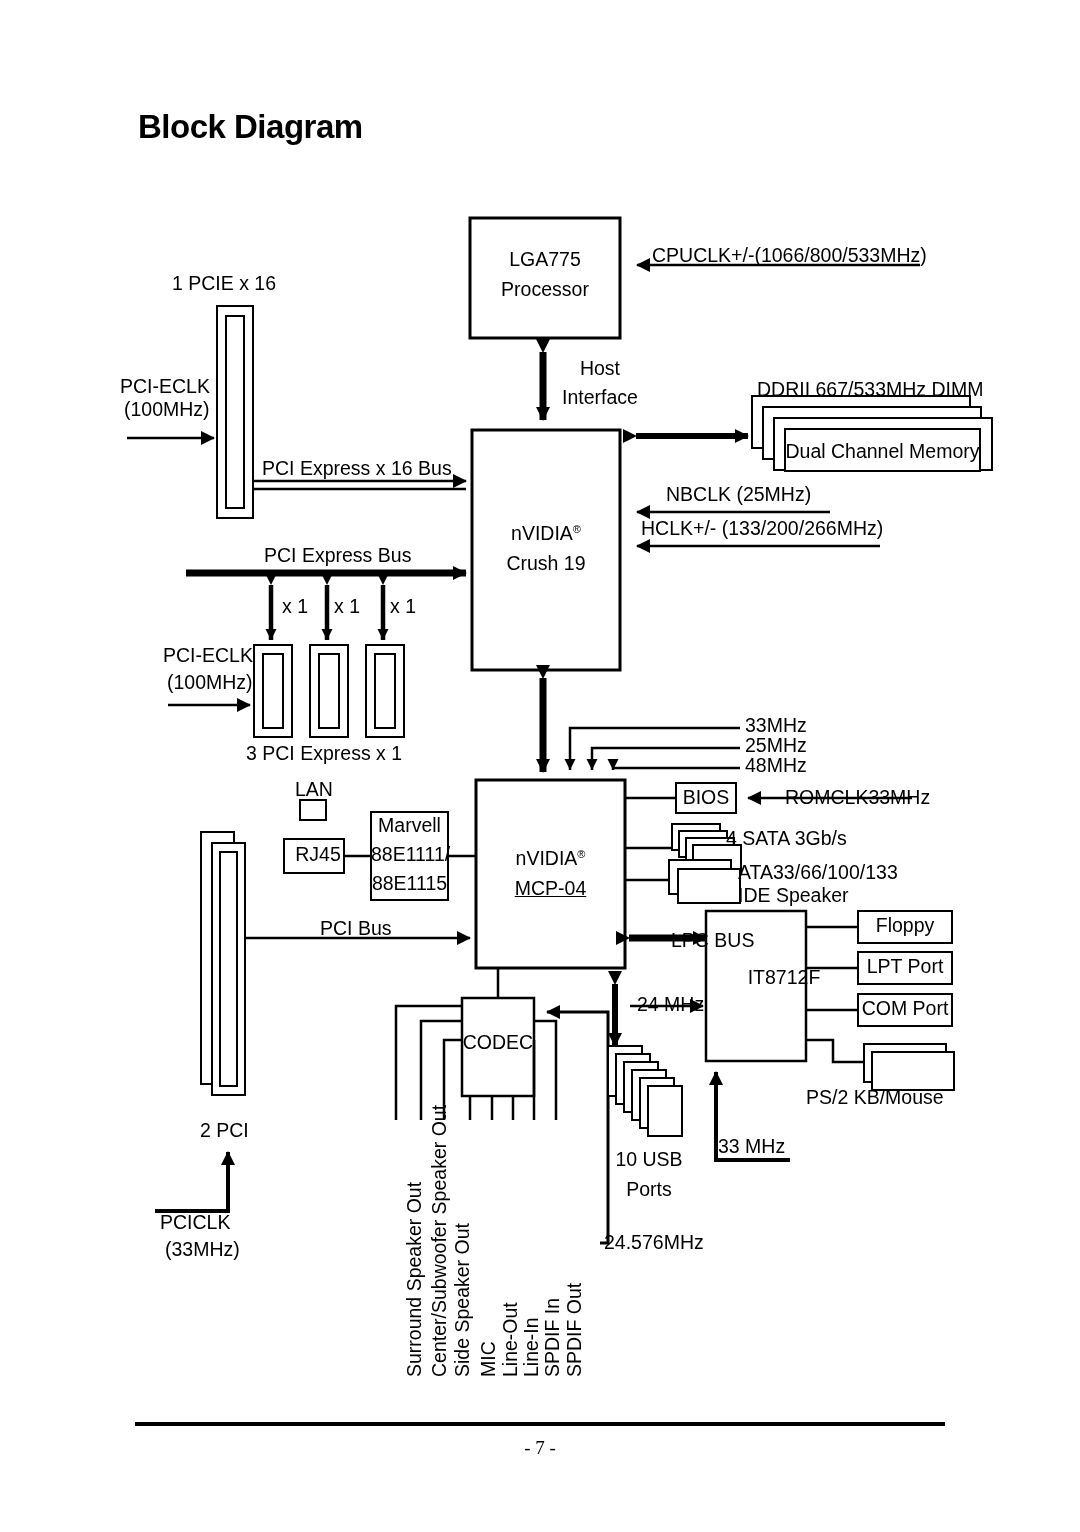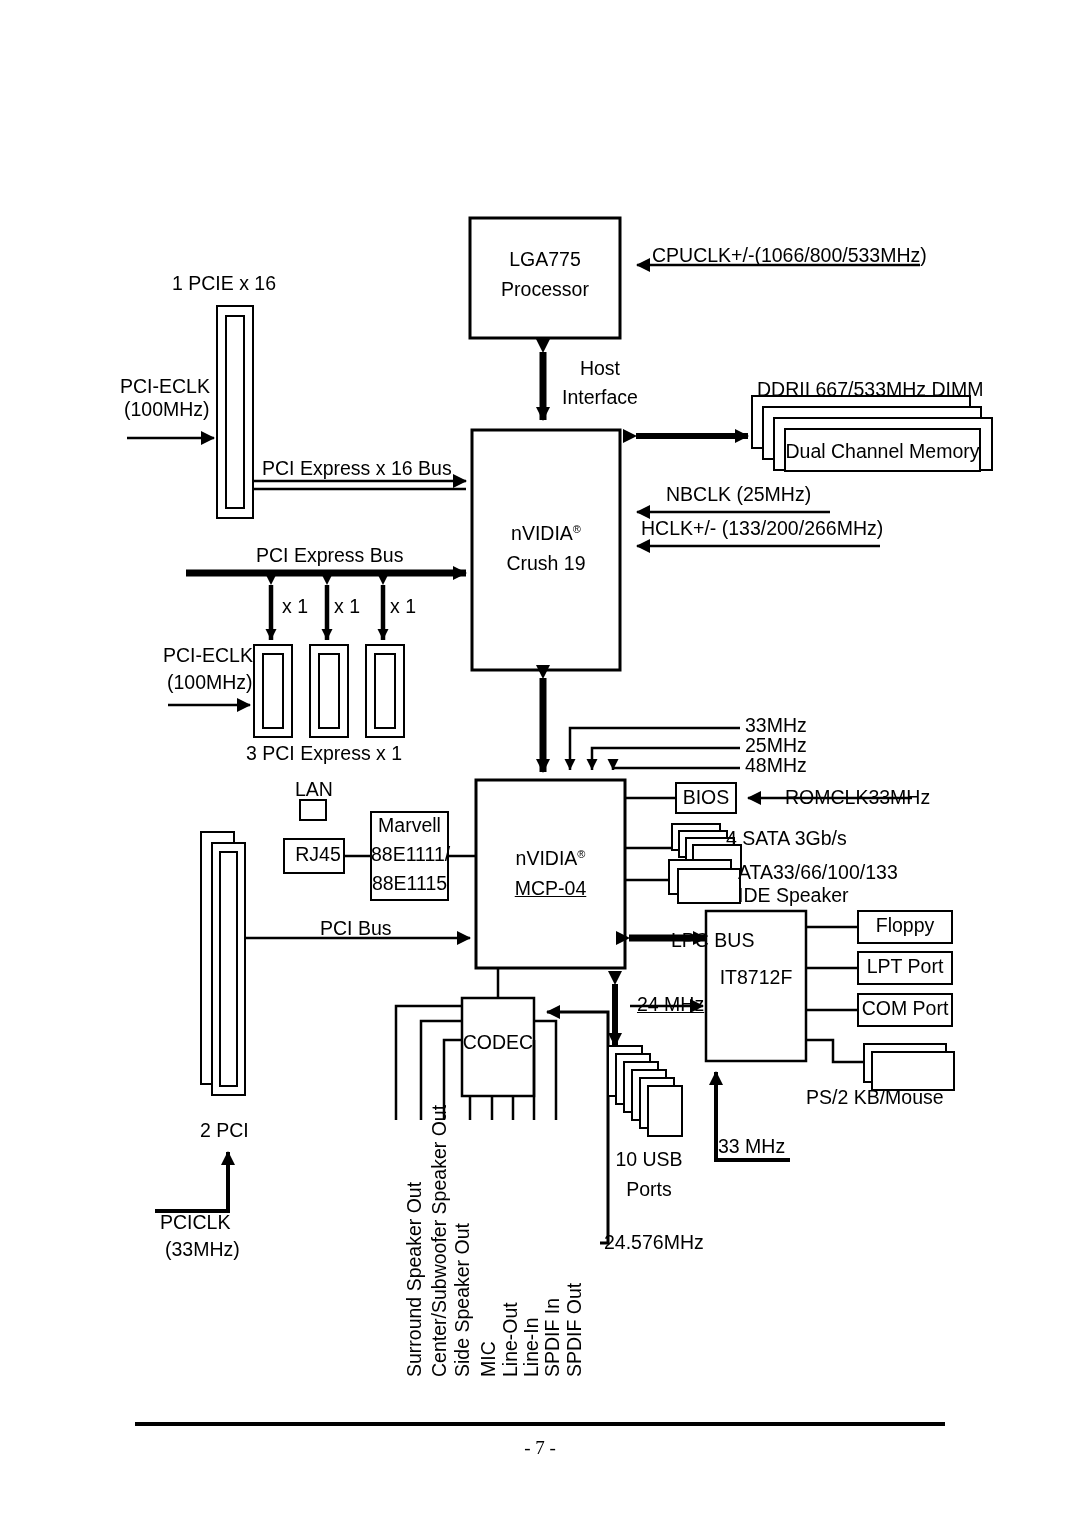--- a/index.html
+++ b/index.html
@@ -15,20 +15,21 @@
         transform-origin:0 0;transform:rotate(-90deg);}
   .footer-num{position:absolute;left:0;top:1437px;width:1080px;text-align:center;
       font-size:19px;font-family:"Liberation Serif","DejaVu Serif",serif;}
   .sup{font-size:11px;vertical-align:super;}
 </style>
 </head>
 <body>
 
 <div id="root">
 
+  <div class="page-title">Block Diagram</div>
 
   <svg class="diagram" viewBox="0 0 1080 1532" xmlns="http://www.w3.org/2000/svg">
     <defs>
       <marker id="ah" markerWidth="10" markerHeight="10" refX="8.5" refY="4" orient="auto" markerUnits="userSpaceOnUse">
         <path d="M0,0 L9,4 L0,8 z" fill="#000"></path>
       </marker>
       <marker id="ahb" markerWidth="16" markerHeight="16" refX="13" refY="7" orient="auto" markerUnits="userSpaceOnUse">
         <path d="M0,0 L14,7 L0,14 z" fill="#000"></path>
       </marker>
       <marker id="ahs" markerWidth="13" markerHeight="13" refX="11" refY="5.5" orient="auto" markerUnits="userSpaceOnUse">
@@ -163,21 +164,21 @@
   <div class="lbl" style="left:757px;top:378px;">DDRII 667/533MHz DIMM</div>
   <div class="lbl c" style="left:785px;top:440px;width:195px;">Dual Channel Memory</div>
   <div class="lbl" style="left:666px;top:483px;">NBCLK (25MHz)</div>
   <div class="lbl" style="left:641px;top:517px;">HCLK+/- (133/200/266MHz)</div>
 
   <div class="lbl" style="left:172px;top:272px;">1 PCIE x 16</div>
   <div class="lbl" style="left:120px;top:375px;">PCI-ECLK</div>
   <div class="lbl" style="left:124px;top:398px;">(100MHz)</div>
   <div class="lbl" style="left:262px;top:457px;">PCI Express x 16 Bus</div>
 
-  <div class="lbl" style="left:256px;top:544px;text-align:right;">PCI Express Bus</div>
+  <div class="lbl" style="left:264px;top:544px;text-align:right;">PCI Express Bus</div>
   <div class="lbl" style="left:282px;top:595px;">x 1</div>
   <div class="lbl" style="left:334px;top:595px;">x 1</div>
   <div class="lbl" style="left:390px;top:595px;">x 1</div>
   <div class="lbl" style="left:163px;top:644px;">PCI-ECLK</div>
   <div class="lbl" style="left:167px;top:671px;">(100MHz)</div>
   <div class="lbl" style="left:246px;top:742px;">3 PCI Express x 1</div>
 
   <div class="lbl" style="left:745px;top:714px;">33MHz</div>
   <div class="lbl" style="left:745px;top:734px;">25MHz</div>
   <div class="lbl" style="left:745px;top:754px;">48MHz</div>
@@ -199,23 +200,23 @@
 
   <div class="lbl" style="left:320px;top:917px;">PCI Bus</div>
   <div class="lbl" style="left:200px;top:1119px;text-align:right;">2 PCI</div>
   <div class="lbl" style="left:160px;top:1211px;">PCICLK</div>
   <div class="lbl" style="left:165px;top:1238px;">(33MHz)</div>
 
   <div class="lbl c" style="left:457px;top:1031px;width:82px;">CODEC</div>
   <div class="lbl" style="left:604px;top:1231px;">24.576MHz</div>
 
   <div class="lbl" style="left:627px;top:929px;padding-left:44px;">LPC BUS</div>
-  <div class="lbl" style="left:637px;top:993px;text-decoration:underline;">24 MHz</div>
+  <div class="lbl" style="left:637px;top:993px;">24 MHz</div>
   <div class="lbl" style="left:718px;top:1135px;">33 MHz</div>
-  <div class="lbl c" style="left:706px;top:966px;width:100px;">IT8712F</div>
+  <div class="lbl c" style="left:706px;top:966px;width:100px;padding-left:28px;">IT8712F</div>
   <div class="lbl c" style="left:858px;top:914px;width:94px;">Floppy</div>
   <div class="lbl c" style="left:858px;top:955px;width:94px;">LPT Port</div>
   <div class="lbl c" style="left:858px;top:997px;width:94px;">COM Port</div>
   <div class="lbl" style="left:806px;top:1086px;">PS/2 KB/Mouse</div>
 
   <div class="lbl c" style="left:604px;top:1148px;width:90px;">10 USB</div>
   <div class="lbl c" style="left:604px;top:1178px;width:90px;">Ports</div>
 
   <div class="vlbl" style="left:403px;top:1377px;">Surround Speaker Out</div>
   <div class="vlbl" style="left:428px;top:1377px;">Center/Subwoofer Speaker Out</div>

